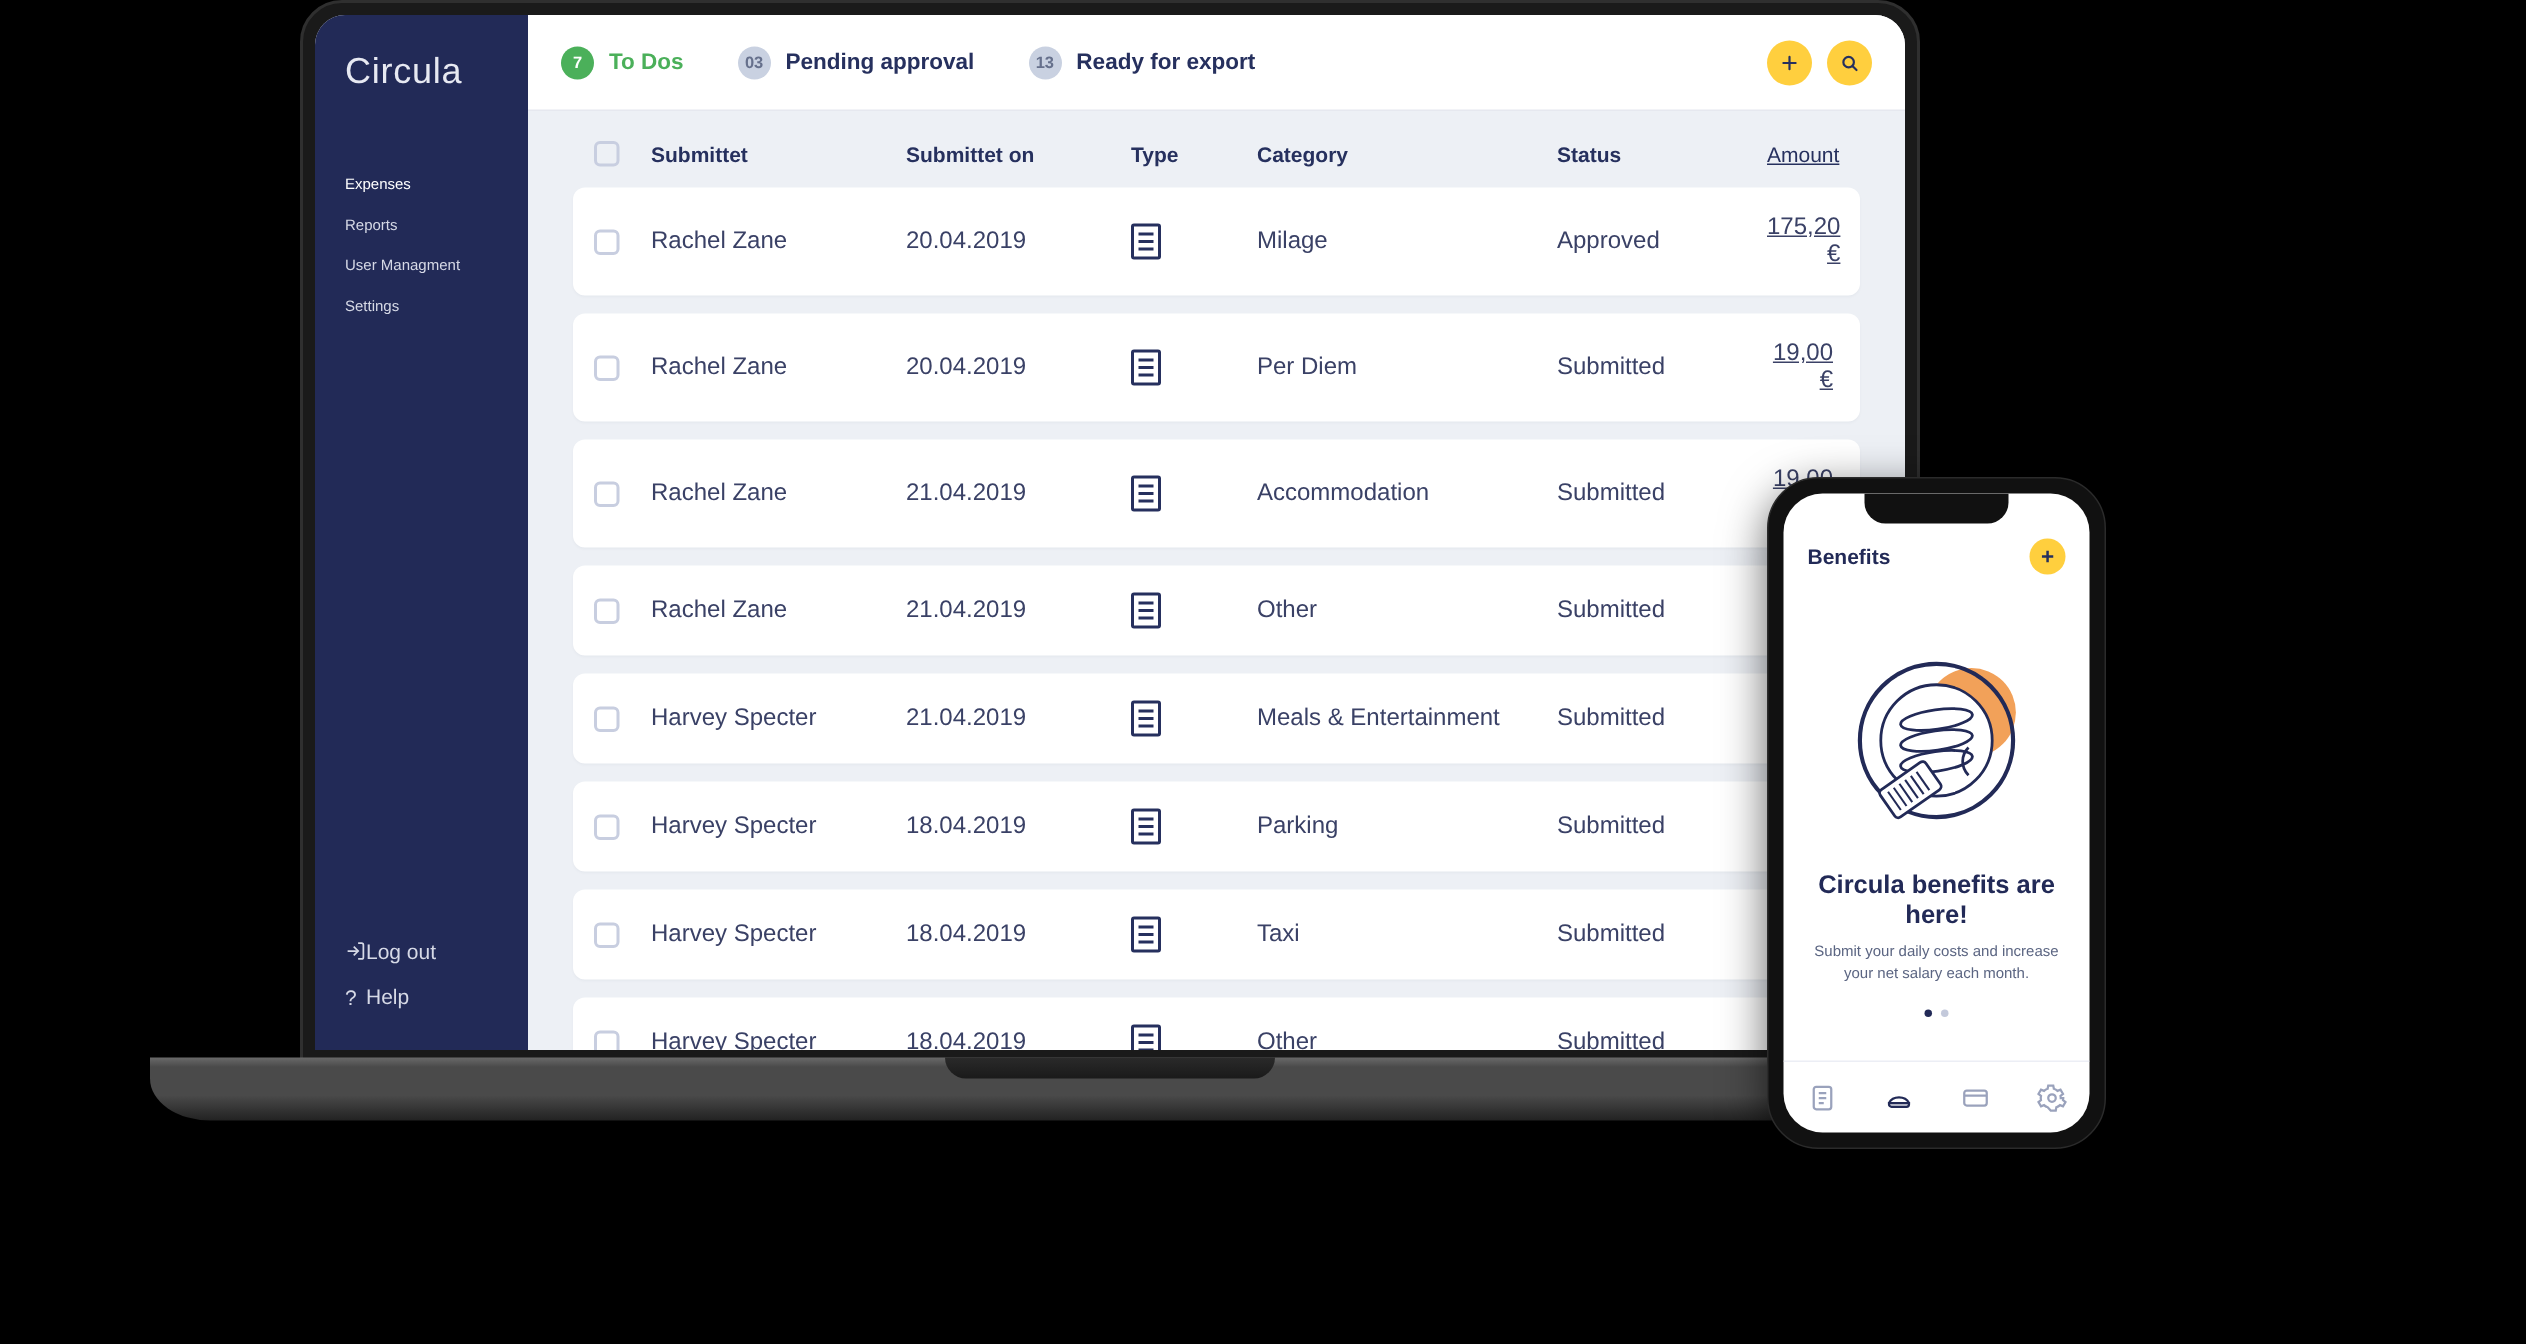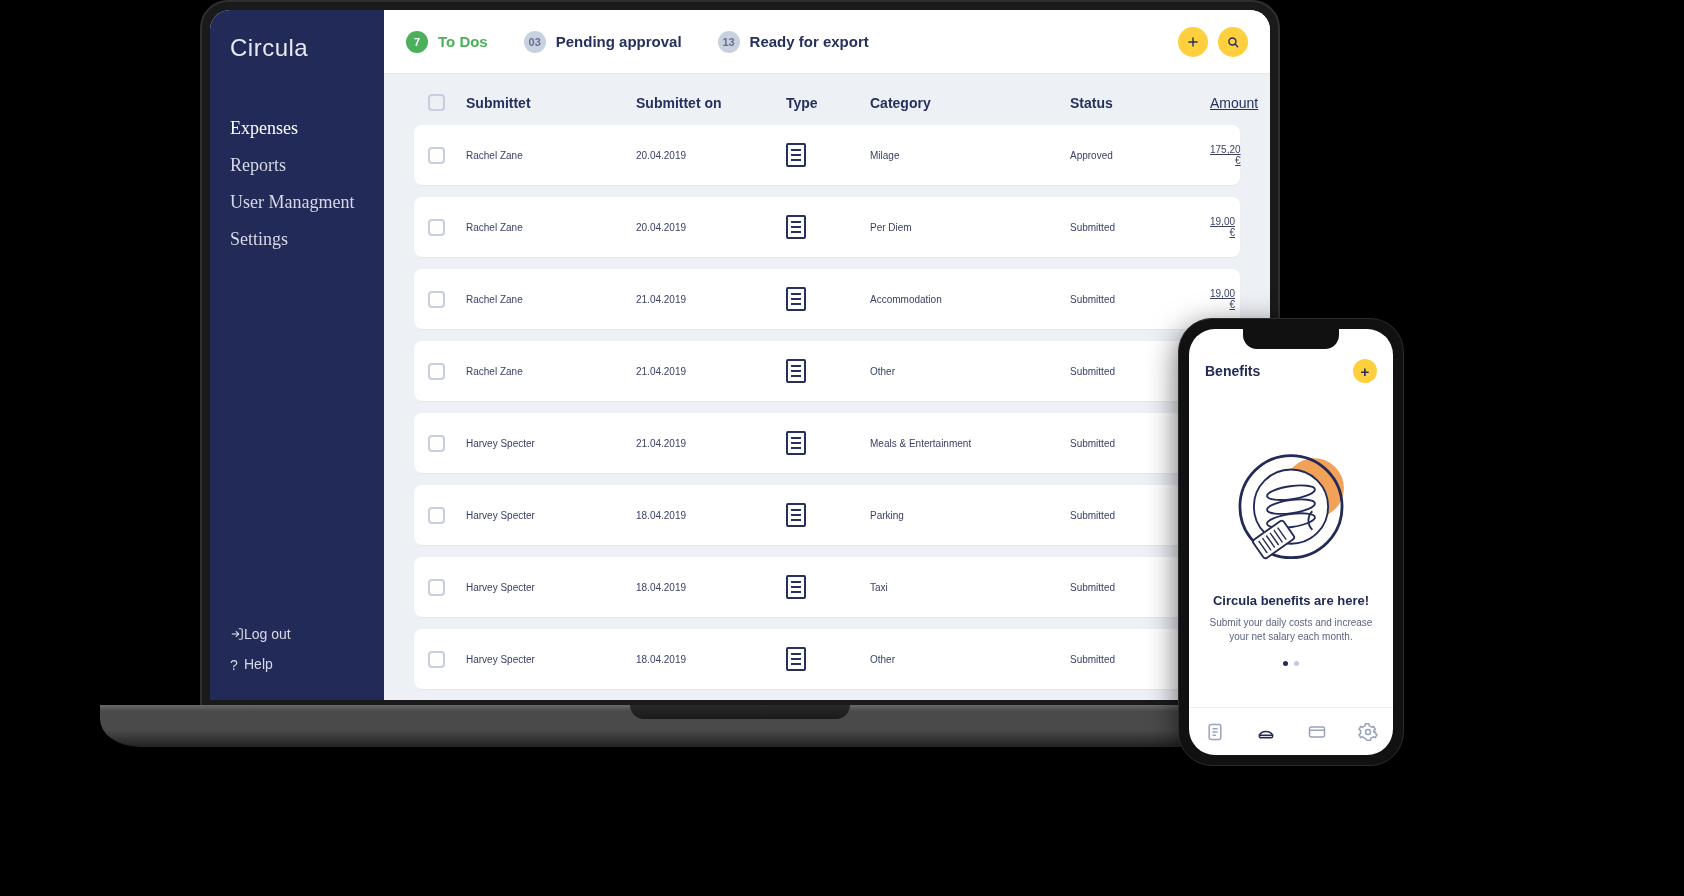--- a/index.html
+++ b/index.html
@@ -42,41 +42,40 @@
   .screen {
     width: 100%;
     height: 100%;
     background: #edf0f5;
     border-radius: 20px 20px 0 0;
     display: flex;
     overflow: hidden;
   }
   
   .sidebar {
-    width: 174px;
+    width: 142px;
     flex:none;
     background: #222a57;
     color: #e7e9f2;
     display: flex;
     flex-direction: column;
     padding: 20px 0 20px 0;
   }
   .brand {
     font-size: 24px;
     font-weight: 500;
     padding: 4px 20px 24px 20px;
     letter-spacing: .5px;
   }
   .nav { display:flex; flex-direction:column; gap:0; padding-top:24px;}
   .nav-item {
     padding: 8px 20px;
-    font-size: 18px;
+    font-size: 10px;
     cursor: pointer;
     color:#d6d9e6;
-    font-family:Liberation Serif, serif;
   }
   .nav-item.active { color:#fff; }
   .sidebar-bottom {
     margin-top:auto;
     padding: 0 20px 8px 20px;
     font-size:14px;
     display:flex;flex-direction:column;gap:14px;
     color:#d6d9e6;
   }
   .sidebar-bottom .row{display:flex;align-items:center;cursor:pointer;}
@@ -126,21 +125,21 @@
     font-size:14px;font-weight:600;color:#26305e;
     padding: 0 10px 14px 10px;
   }
   .rows{display:flex;flex-direction:column;gap:12px;}
   .row-card{
     background:#fff;border-radius:8px;
     display:grid;
     grid-template-columns: 42px 170px 150px 84px 200px 140px 1fr;
     align-items:center;
     padding:18px 10px;
-    font-size:10px;color:#3a4166;
+    font-size:16px;color:#3a4166;
     box-shadow:0 1px 2px rgba(30,40,80,.04);
     cursor:pointer;
   }
   .chk{
     width:17px;height:17px;border:2px solid #c8cee0;border-radius:4px;
     margin-left:4px;cursor:pointer;
   }
   .doc-icon{
     width:20px;height:24px;
     border:2px solid #26305e;border-radius:2px;
@@ -180,21 +179,21 @@
     display:flex;align-items:center;justify-content:center;font-size:15px;color:#26305e;
     cursor:pointer;font-weight:700;
   }
   .hero{
     flex:1;display:flex;flex-direction:column;align-items:center;justify-content:center;
     padding:6px 20px 0 20px;text-align:center;
   }
   .hero-art{
     width:130px;height:140px;position:relative;margin-bottom:16px;
   }
-  .hero-title{font-size:13px;font-weight:700;color:#222a57;margin-bottom:8px;}
+  .hero-title{font-size:17px;font-weight:700;color:#222a57;margin-bottom:8px;}
   .hero-sub{font-size:10px;color:#5b6582;line-height:1.45;max-width:170px;}
   .dots{display:flex;gap:6px;justify-content:center;margin-top:16px;}
   .dot{width:5px;height:5px;border-radius:50%;background:#c3c9db;}
   .dot.active{background:#222a57;}
   .phone-tabs{
     height:48px;border-top:1px solid #eceef5;
     display:flex;align-items:center;justify-content:space-around;
     color:#9aa2bc;
   }
   .ptab{width:22px;height:22px;display:flex;align-items:center;justify-content:center;cursor:pointer;}

